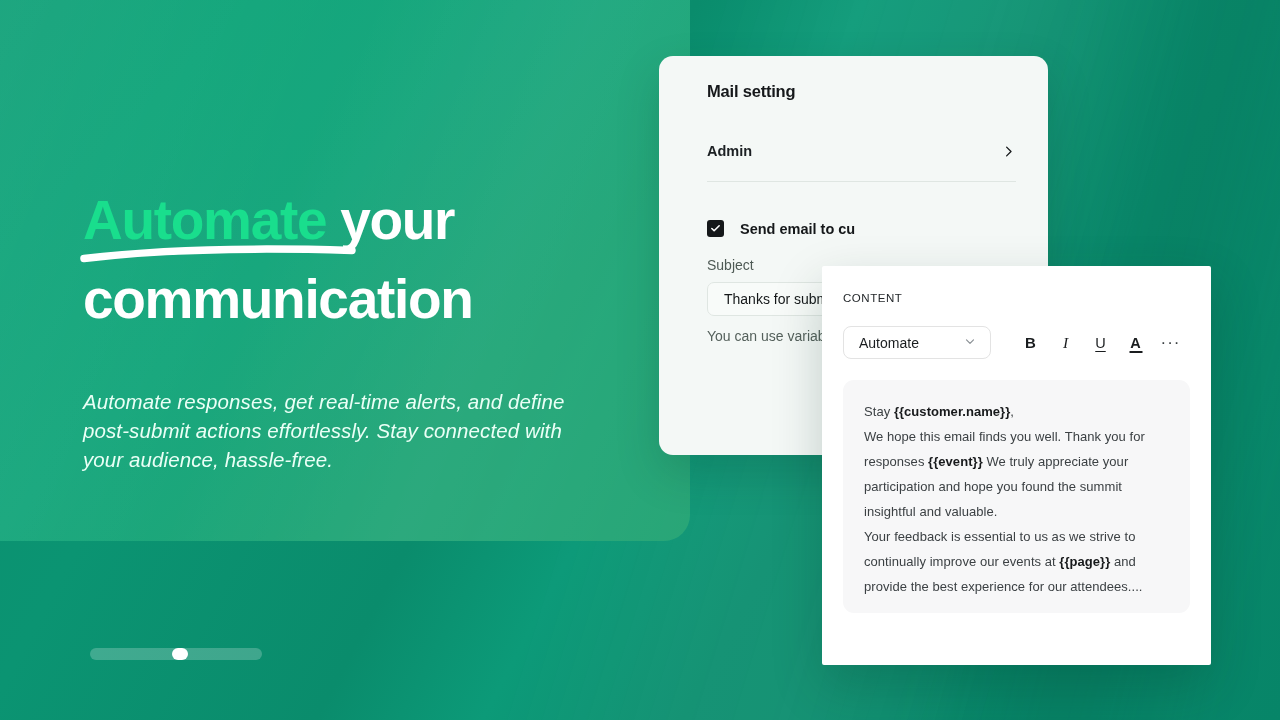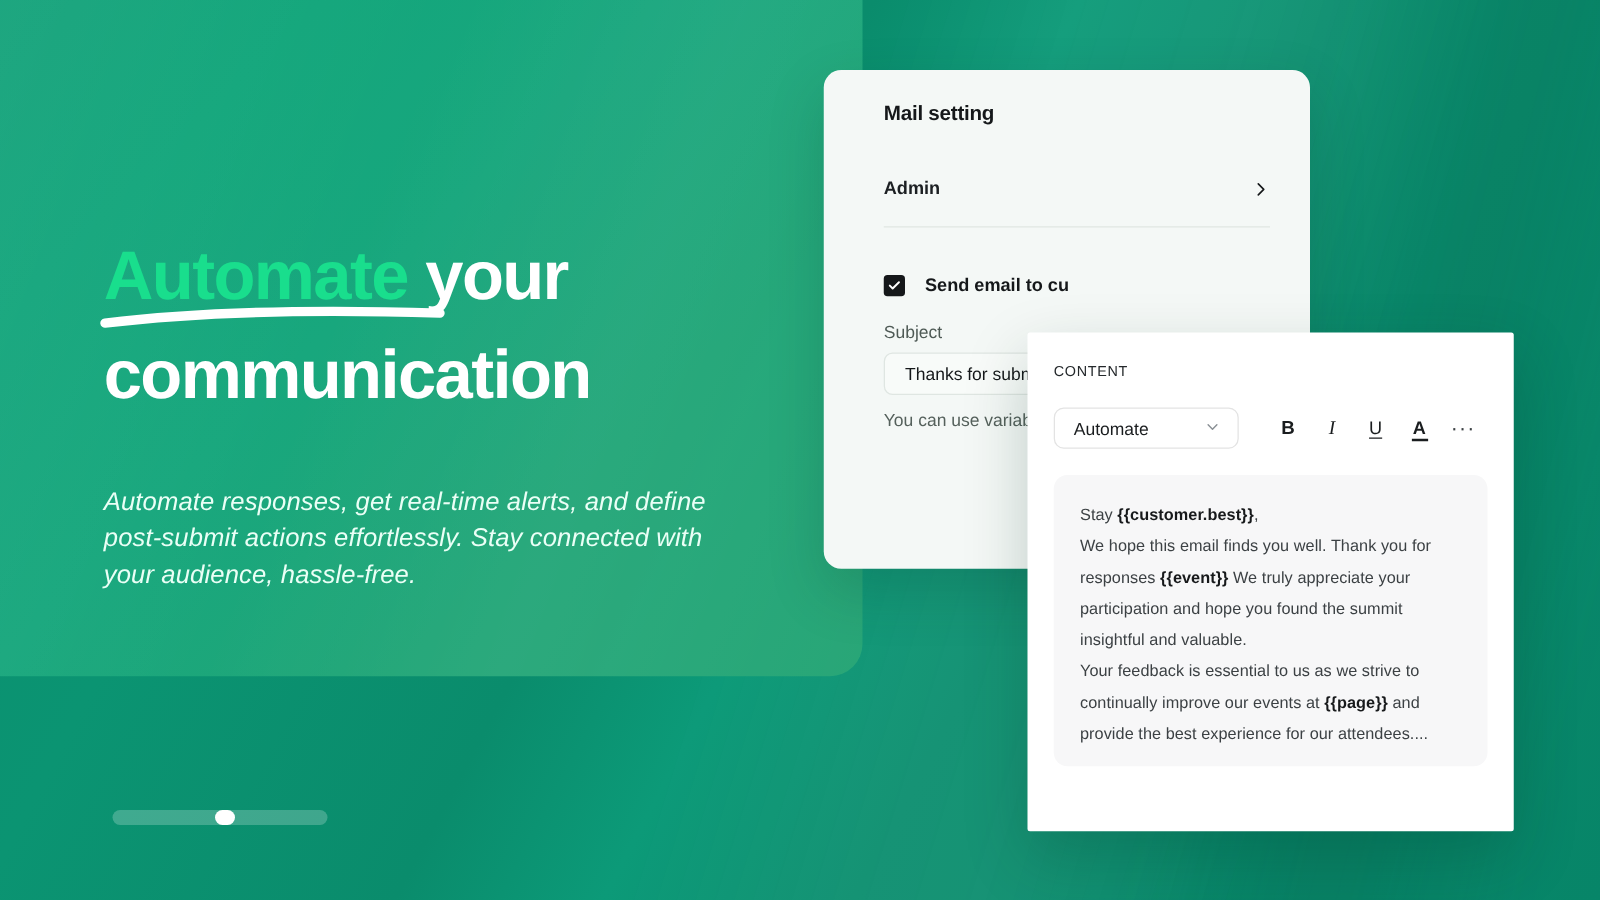--- a/index.html
+++ b/index.html
@@ -429,21 +429,21 @@
         <div class="tool-btn tb-italic">I</div>
         <div class="tool-btn tb-under">U</div>
         <div class="tool-btn tb-color">A</div>
         <div class="tool-btn tb-more">···</div>
       </div>
 
     </div>
 
     <div class="email-body">
       <div class="email-line">
-        <span>Stay </span><b>{{customer.best}}</b><span>,</span>
+        <span>Stay </span><b>{{customer.name}}</b><span>,</span>
       </div>
       <div class="email-line">
         <span>We hope this email finds you well. Thank you for</span>
       </div>
       <div class="email-line">
         <span>responses </span><b>{{event}}</b><span> We truly appreciate your</span>
       </div>
       <div class="email-line">
         <span>participation and hope you found the summit</span>
       </div>

